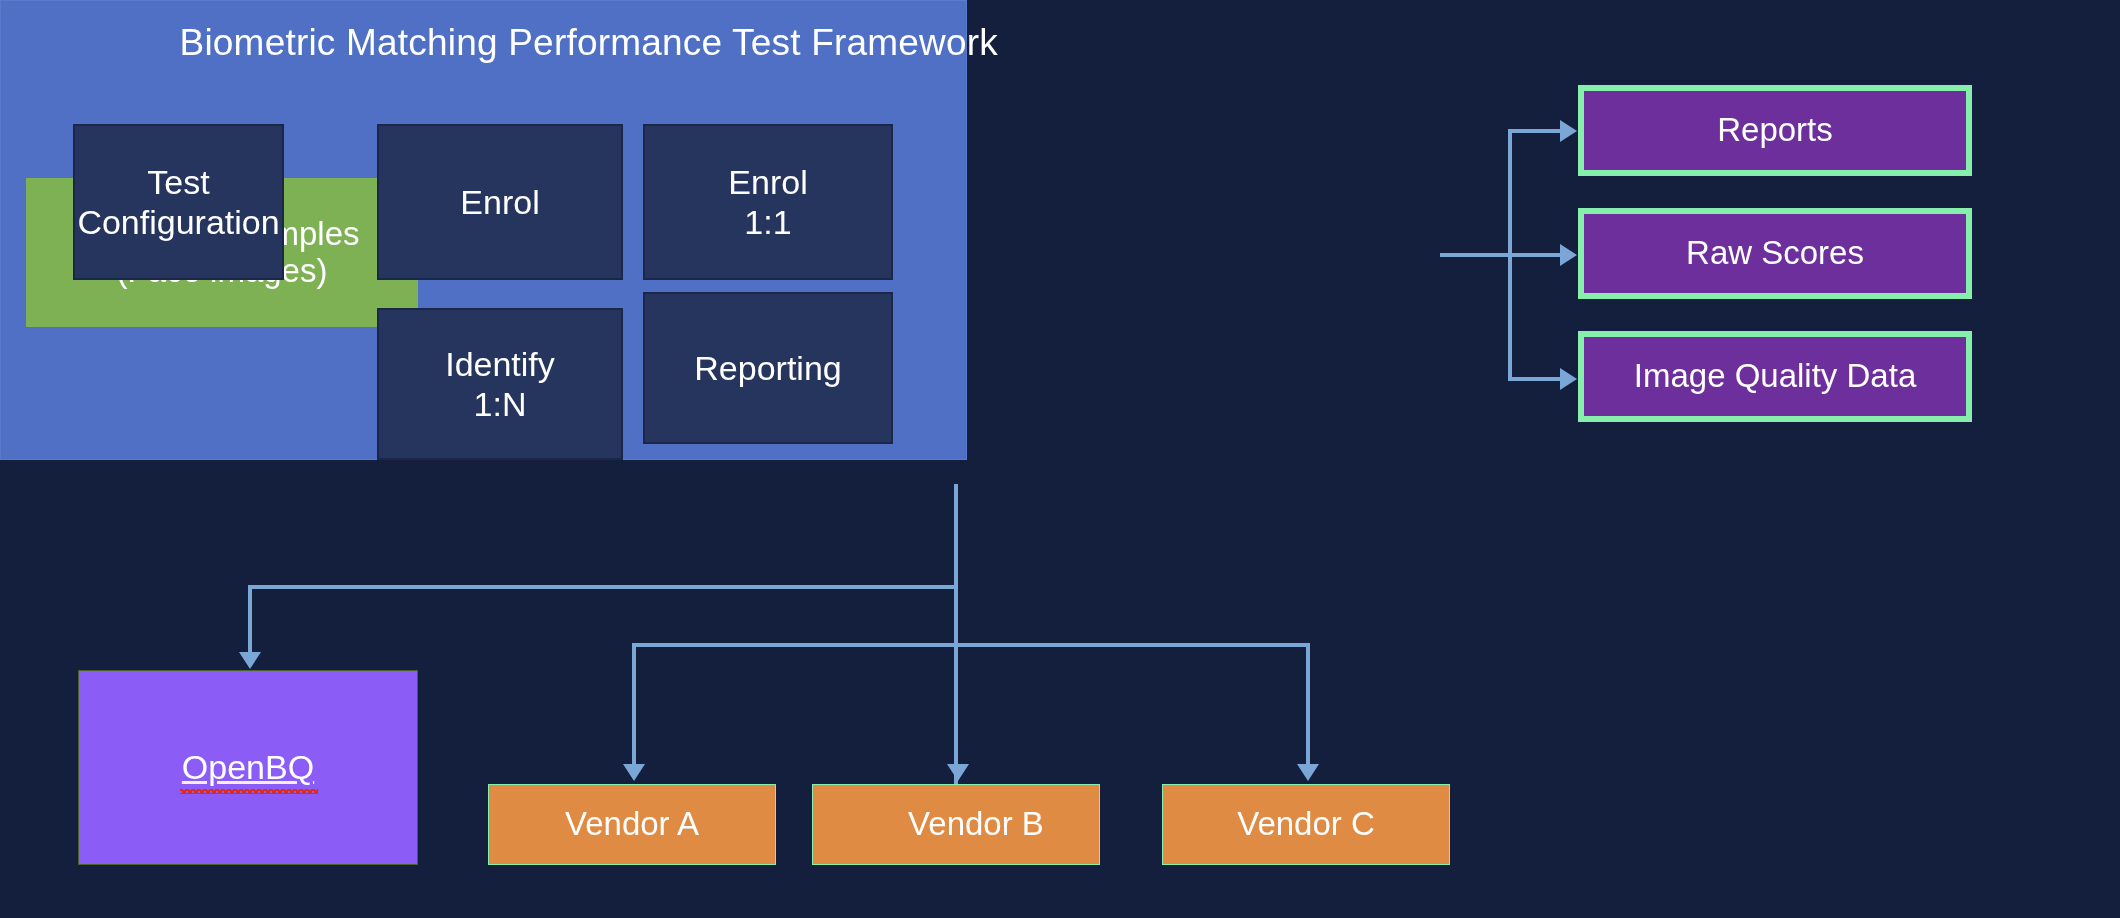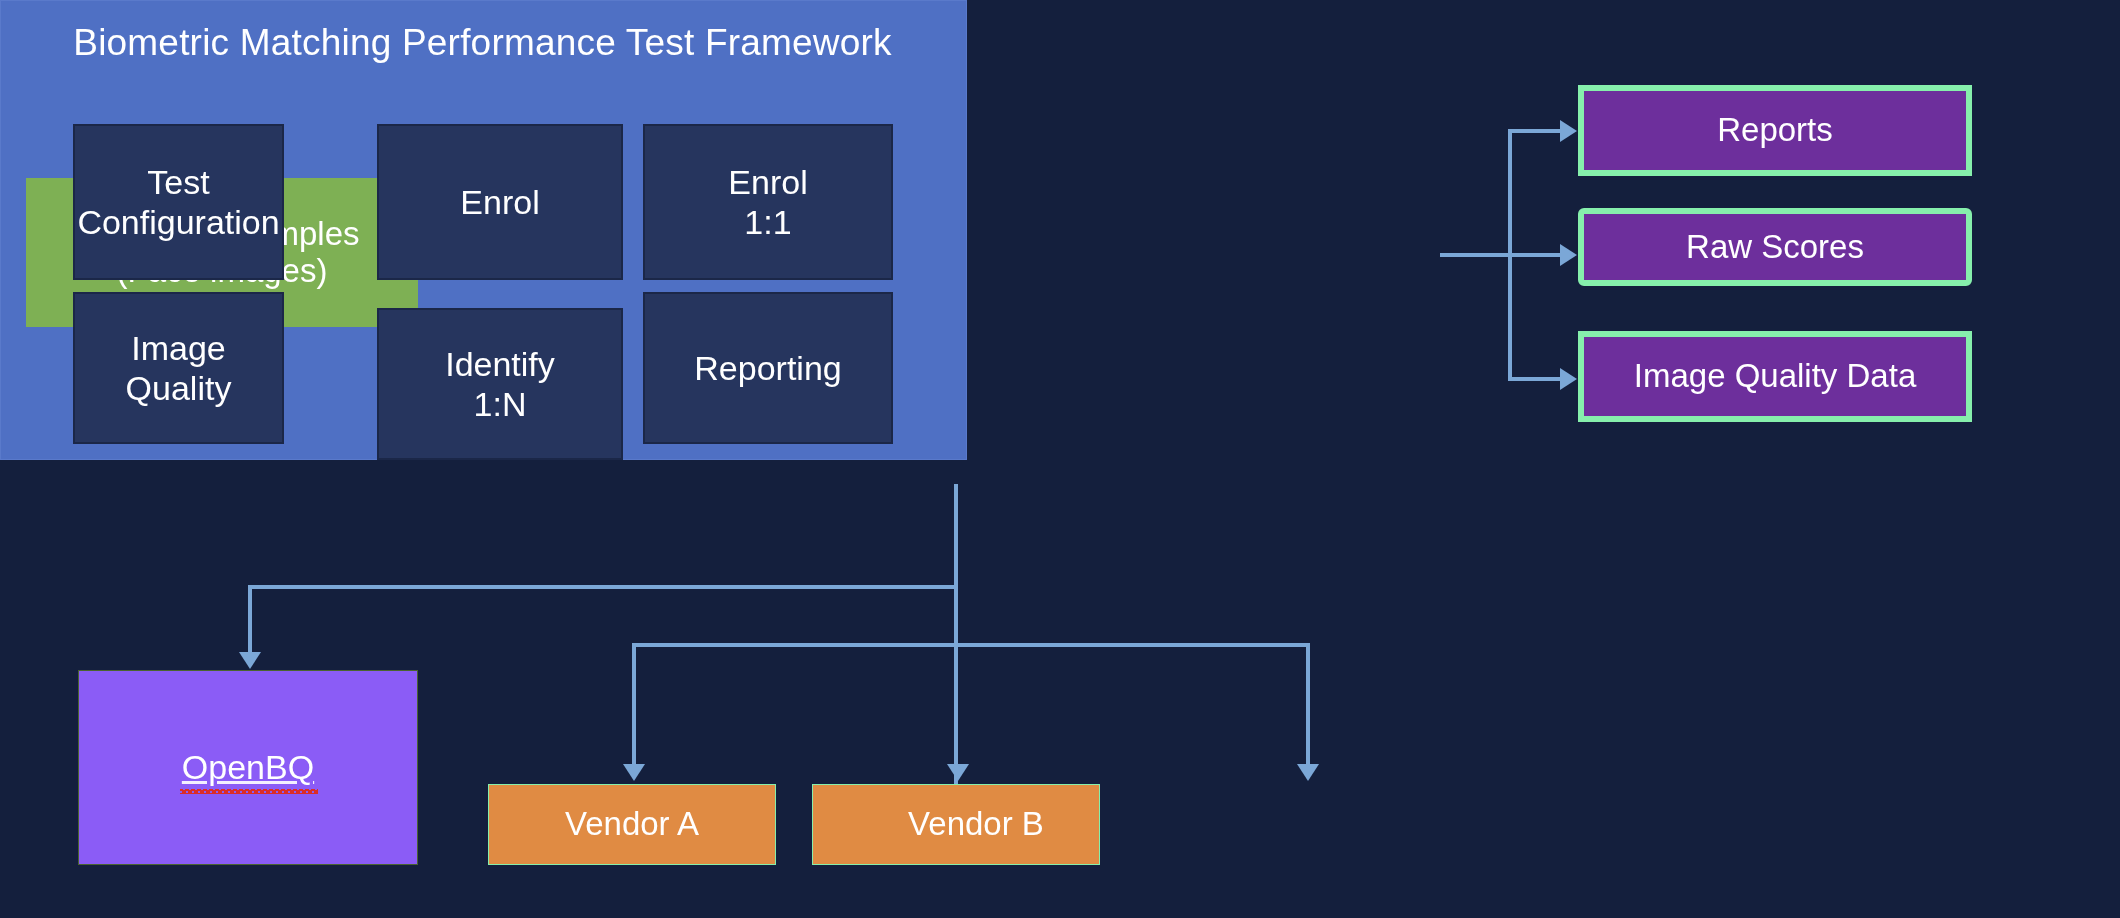--- a/index.html
+++ b/index.html
@@ -35,24 +35,25 @@
     height: 458px;
     background: #4f70c4;
     border: 1px solid #5a7acb;
     display: block;
   }
   #framework-title {
     position: absolute;
     left: 0;
     top: 22px;
     width: 965px;
-    text-align: center;
+    text-align: right;
     color: #ffffff;
     font-size: 37px;
     letter-spacing: 0.2px;
+    padding-left: 33px;
   }
 
   
   .module {
     position: absolute;
     box-sizing: border-box;
     background: #26355e;
     border: 2px solid #1b2748;
     display: flex;
     align-items: center;
@@ -158,41 +159,40 @@
 
   <div id="framework">
     <div id="framework-title">Biometric Matching Performance Test Framework</div>
 
     <div class="module" style="left:73px;  top:124px; width:211px; height:156px;">Test
 Configuration</div>
     <div class="module" style="left:377px; top:124px; width:246px; height:156px;">Enrol</div>
     <div class="module" style="left:643px; top:124px; width:250px; height:156px;">Enrol
 1:1</div>
 
-    <div class="module" style="left:73px;  top:292px; width:211px; height:152px;">Image Quality</div>
     <div class="module" style="left:377px; top:292px; width:246px; height:152px;margin-top:16px;">Identify
 1:N</div>
     <div class="module" style="left:643px; top:292px; width:250px; height:152px;">Reporting</div>
   </div>
 
   <div class="conn conn-h" style="left:1440px; top:253px; width:72px;"></div>
 
   <div class="conn conn-v" style="left:1508px; top:129px; height:252px;"></div>
 
   <div class="conn conn-h" style="left:1508px; top:129px; width:56px;"></div>
   <div class="arrow-head arrow-right" style="left:1560px; top:120px;"></div>
 
   <div class="conn conn-h" style="left:1508px; top:253px; width:56px;"></div>
   <div class="arrow-head arrow-right" style="left:1560px; top:244px;"></div>
 
   <div class="conn conn-h" style="left:1508px; top:377px; width:56px;"></div>
   <div class="arrow-head arrow-right" style="left:1560px; top:368px;"></div>
 
   <div class="box output-box" style="top:85px;  height:91px;">Reports</div>
-  <div class="box output-box" style="top:208px; height:78px;border-radius:6px;">Raw Scores</div>
+  <div class="box output-box" style="top:208px; height:91px;">Raw Scores</div>
   <div class="box output-box" style="top:331px; height:91px;">Image Quality Data</div>
 
   <div class="conn conn-v" style="left:954px; top:484px; height:300px;"></div>
 
   <div class="conn conn-h" style="left:248px; top:585px; width:710px;"></div>
   <div class="conn conn-v" style="left:248px; top:585px; height:72px;"></div>
   <div class="arrow-head arrow-down" style="left:239px; top:652px;"></div>
 
   <div class="conn conn-h" style="left:632px; top:643px; width:678px;"></div>
 
@@ -203,14 +203,15 @@
 
   <div class="conn conn-v" style="left:1306px; top:643px; height:126px;"></div>
   <div class="arrow-head arrow-down" style="left:1297px; top:764px;"></div>
 
   <div class="box" id="openbq-box">
     <span id="openbq-label">OpenBQ</span>
   </div>
 
   <div class="box vendor-box" style="left:488px;">Vendor A</div>
   <div class="box vendor-box" style="left:812px;padding-left:40px;">Vendor B</div>
+  <div class="box vendor-box" style="left:1162px;">Vendor C</div>
 
 </div>
 
 </body></html>

